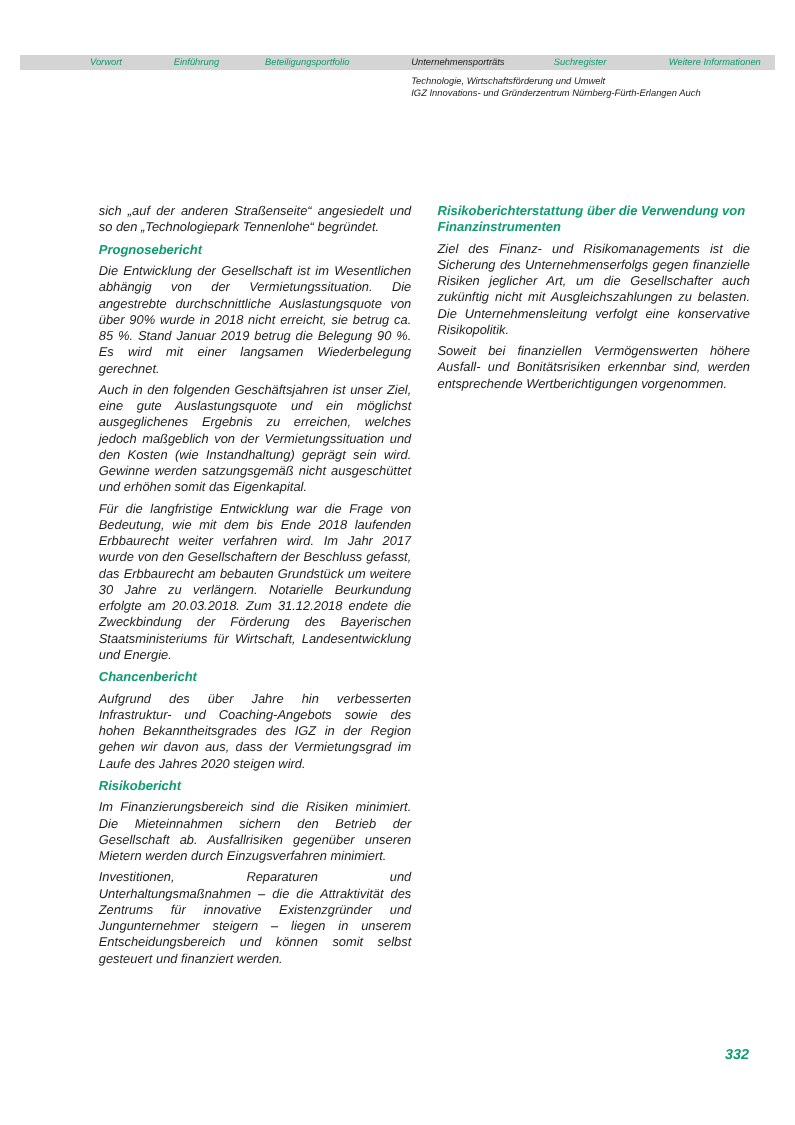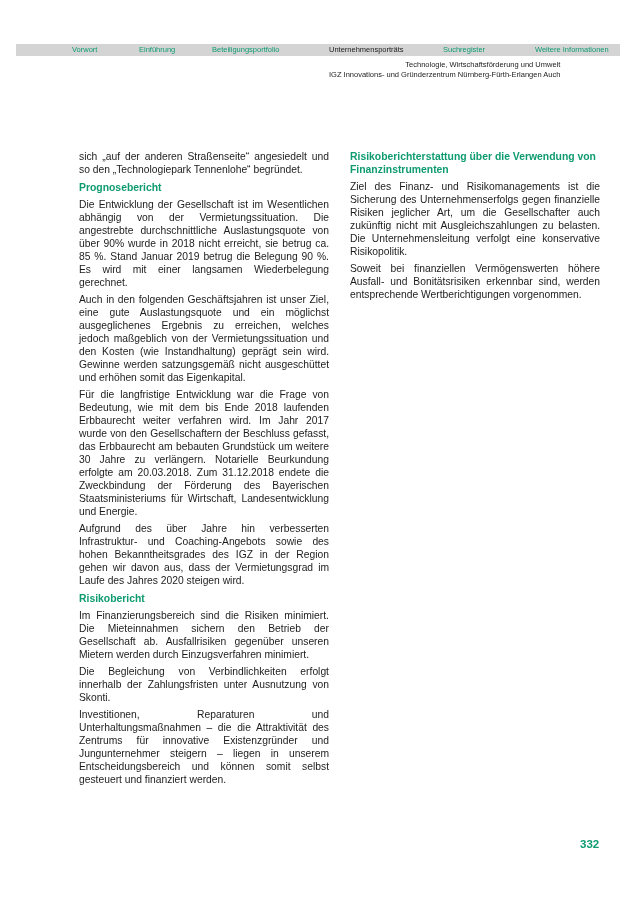--- a/index.html
+++ b/index.html
@@ -4,20 +4,21 @@
 <style>
   html, body { margin: 0; padding: 0; background: #ffffff; }
   .page {
     position: relative;
     width: 604px;
     height: 900px;
     background: #ffffff;
     font-family: "Liberation Sans", sans-serif;
     overflow: hidden;
     margin: 0 auto;
+    font-style: italic;
   }
   
   .nav-bar {
     position: absolute;
     top: 44px;
     left: 0;
     width: 636px;
     height: 12px;
     background: var(--navbar-bg, #d4d4d4);
   }
@@ -40,21 +41,20 @@
   .nav-item:nth-child(6) { left: 519px; }
   
   .breadcrumb {
     position: absolute;
     left: 313px;
     top: 60px;
     font-size: 7.5px;
     line-height: 9.5px;
     color: #1c1c1c;
     white-space: nowrap;
-    text-align: right;
   }
   
   .col {
     position: absolute;
     top: 147px;
     width: 250px;
   }
   .col-left  { left: 63px; }
   .col-right { left: 334px; }
   .para {
@@ -65,21 +65,21 @@
     text-align: justify;
   }
   .heading {
     margin: 5px 0 4px 0;
     font-size: 10.4px;
     line-height: 13px;
     font-weight: bold;
     color: var(--accent, #0f9b70);
     text-align: left;
   }
-  .col > :first-child { margin-top: 3px; }
+  .col > :first-child { margin-top: 16px; }
   
   .page-number {
     position: absolute;
     left: 564px;
     top: 838px;
     font-size: 11.5px;
     font-weight: bold;
     color: var(--accent, #0f9b70);
   }
 </style>
@@ -101,24 +101,24 @@
     <div>Technologie, Wirtschaftsförderung und Umwelt</div>
     <div>IGZ Innovations- und Gründerzentrum Nürnberg-Fürth-Erlangen Auch</div>
   </div>
 
   <div class="col col-left">
       <p class="para">sich „auf der anderen Straßenseite“ angesiedelt und so den „Technologiepark Tennenlohe“ begründet.</p>
       <h3 class="heading">Prognosebericht</h3>
       <p class="para">Die Entwicklung der Gesellschaft ist im Wesentlichen abhängig von der Vermietungssituation. Die angestrebte durchschnittliche Auslastungsquote von über 90% wurde in 2018 nicht erreicht, sie betrug ca. 85 %. Stand Januar 2019 betrug die Belegung 90 %. Es wird mit einer langsamen Wiederbelegung gerechnet.</p>
       <p class="para">Auch in den folgenden Geschäftsjahren ist unser Ziel, eine gute Auslastungsquote und ein möglichst ausgeglichenes Ergebnis zu erreichen, welches jedoch maßgeblich von der Vermietungssituation und den Kosten (wie Instandhaltung) geprägt sein wird. Gewinne werden satzungsgemäß nicht ausgeschüttet und erhöhen somit das Eigenkapital.</p>
       <p class="para">Für die langfristige Entwicklung war die Frage von Bedeutung, wie mit dem bis Ende 2018 laufenden Erbbaurecht weiter verfahren wird. Im Jahr 2017 wurde von den Gesellschaftern der Beschluss gefasst, das Erbbaurecht am bebauten Grundstück um weitere 30 Jahre zu verlängern. Notarielle Beurkundung erfolgte am 20.03.2018. Zum 31.12.2018 endete die Zweckbindung der Förderung des Bayerischen Staatsministeriums für Wirtschaft, Landesentwicklung und Energie.</p>
+      <h3 class="heading">Chancenbericht</h3>
       <p class="para">Aufgrund des über Jahre hin verbesserten Infrastruktur- und Coaching-Angebots sowie des hohen Bekanntheitsgrades des IGZ in der Region gehen wir davon aus, dass der Vermietungsgrad im Laufe des Jahres 2020 steigen wird.</p>
       <h3 class="heading">Risikobericht</h3>
       <p class="para">Im Finanzierungsbereich sind die Risiken minimiert. Die Mieteinnahmen sichern den Betrieb der Gesellschaft ab. Ausfallrisiken gegenüber unseren Mietern werden durch Einzugsverfahren minimiert.</p>
-      <p class="para">Die Begleichung von Verbindlichkeiten erfolgt innerhalb der Zahlungsfristen unter Ausnutzung von Skonti.</p>
       <p class="para">Investitionen, Reparaturen und Unterhaltungsmaßnahmen – die die Attraktivität des Zentrums für innovative Existenzgründer und Jungunternehmer steigern – liegen in unserem Entscheidungsbereich und können somit selbst gesteuert und finanziert werden.</p>
     </div>
 
   <div class="col col-right">
       <h3 class="heading">Risikoberichterstattung über die Verwendung von Finanzinstrumenten</h3>
       <p class="para">Ziel des Finanz- und Risikomanagements ist die Sicherung des Unternehmenserfolgs gegen finanzielle Risiken jeglicher Art, um die Gesellschafter auch zukünftig nicht mit Ausgleichszahlungen zu belasten. Die Unternehmensleitung verfolgt eine konservative Risikopolitik.</p>
       <p class="para">Soweit bei finanziellen Vermögenswerten höhere Ausfall- und Bonitätsrisiken erkennbar sind, werden entsprechende Wertberichtigungen vorgenommen.</p>
     </div>
 
   <div class="page-number">332</div>

